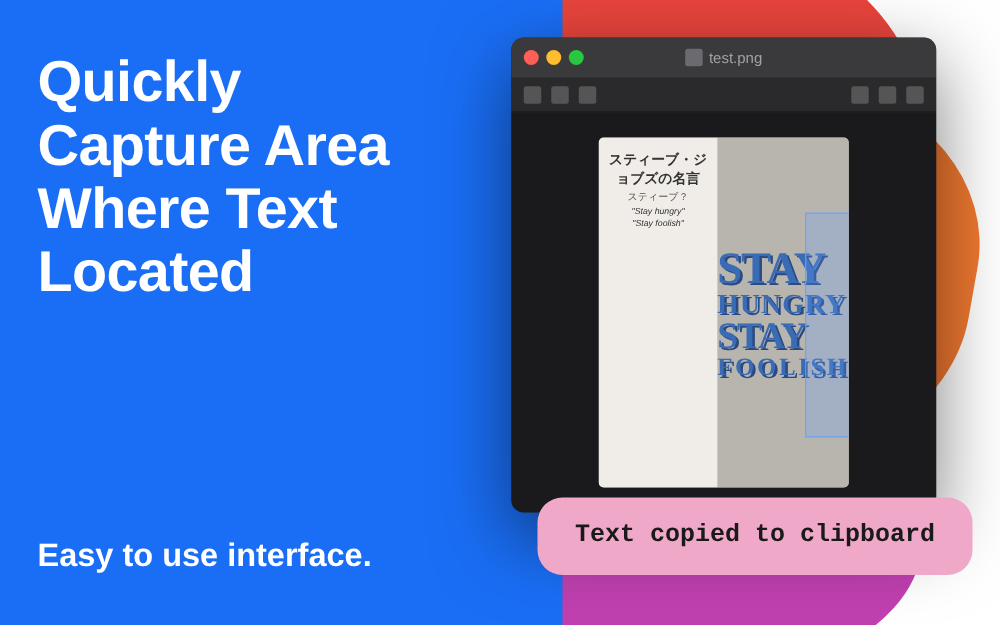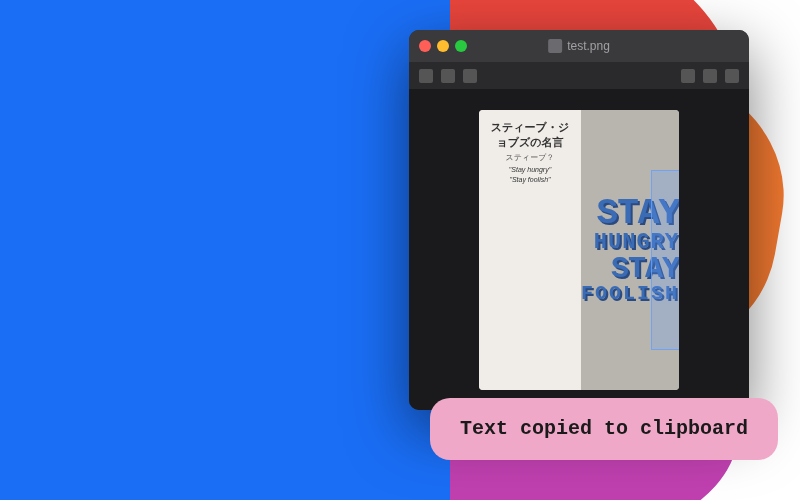--- a/index.html
+++ b/index.html
@@ -221,23 +221,23 @@
     .stay-graphic {
       flex: 1;
       background: #b8b4ae;
       display: flex;
       align-items: center;
       justify-content: center;
       position: relative;
     }
 
     .stay-text-art {
-      text-align: right;
+      text-align: left;
       font-weight: 900;
-      font-family: Liberation Mono, monospace;
+      font-family: Liberation Serif, serif;
       line-height: 1;
       color: #3a6bb5;
       text-shadow: 2px 2px 0 #2a4a80;
     }
 
     .stay-line1 { font-size: 36px; letter-spacing: -1px; }
     .stay-line2 { font-size: 22px; letter-spacing: 1px; }
     .stay-line3 { font-size: 30px; letter-spacing: -1px; }
     .stay-line5 { font-size: 20px; letter-spacing: 2px; }
 
@@ -290,20 +290,22 @@
 
 <div class="bg-wave">
   <div class="wave-red"></div>
   <div class="wave-orange"></div>
   <div class="wave-pink"></div>
   <div class="wave-magenta"></div>
   <div class="wave-blue2"></div>
 </div>
 
 <div class="left-panel">
+  <h1 class="headline">Quickly Capture Area Where Text Located</h1>
+  <p class="subtext">Easy to use interface.</p>
 </div>
 
 <div class="macos-window">
   <div class="window-titlebar">
     <span class="traffic-light tl-red"></span>
     <span class="traffic-light tl-yellow"></span>
     <span class="traffic-light tl-green"></span>
     <div class="window-title">
       <span class="file-icon"></span>
       <span>test.png</span>

